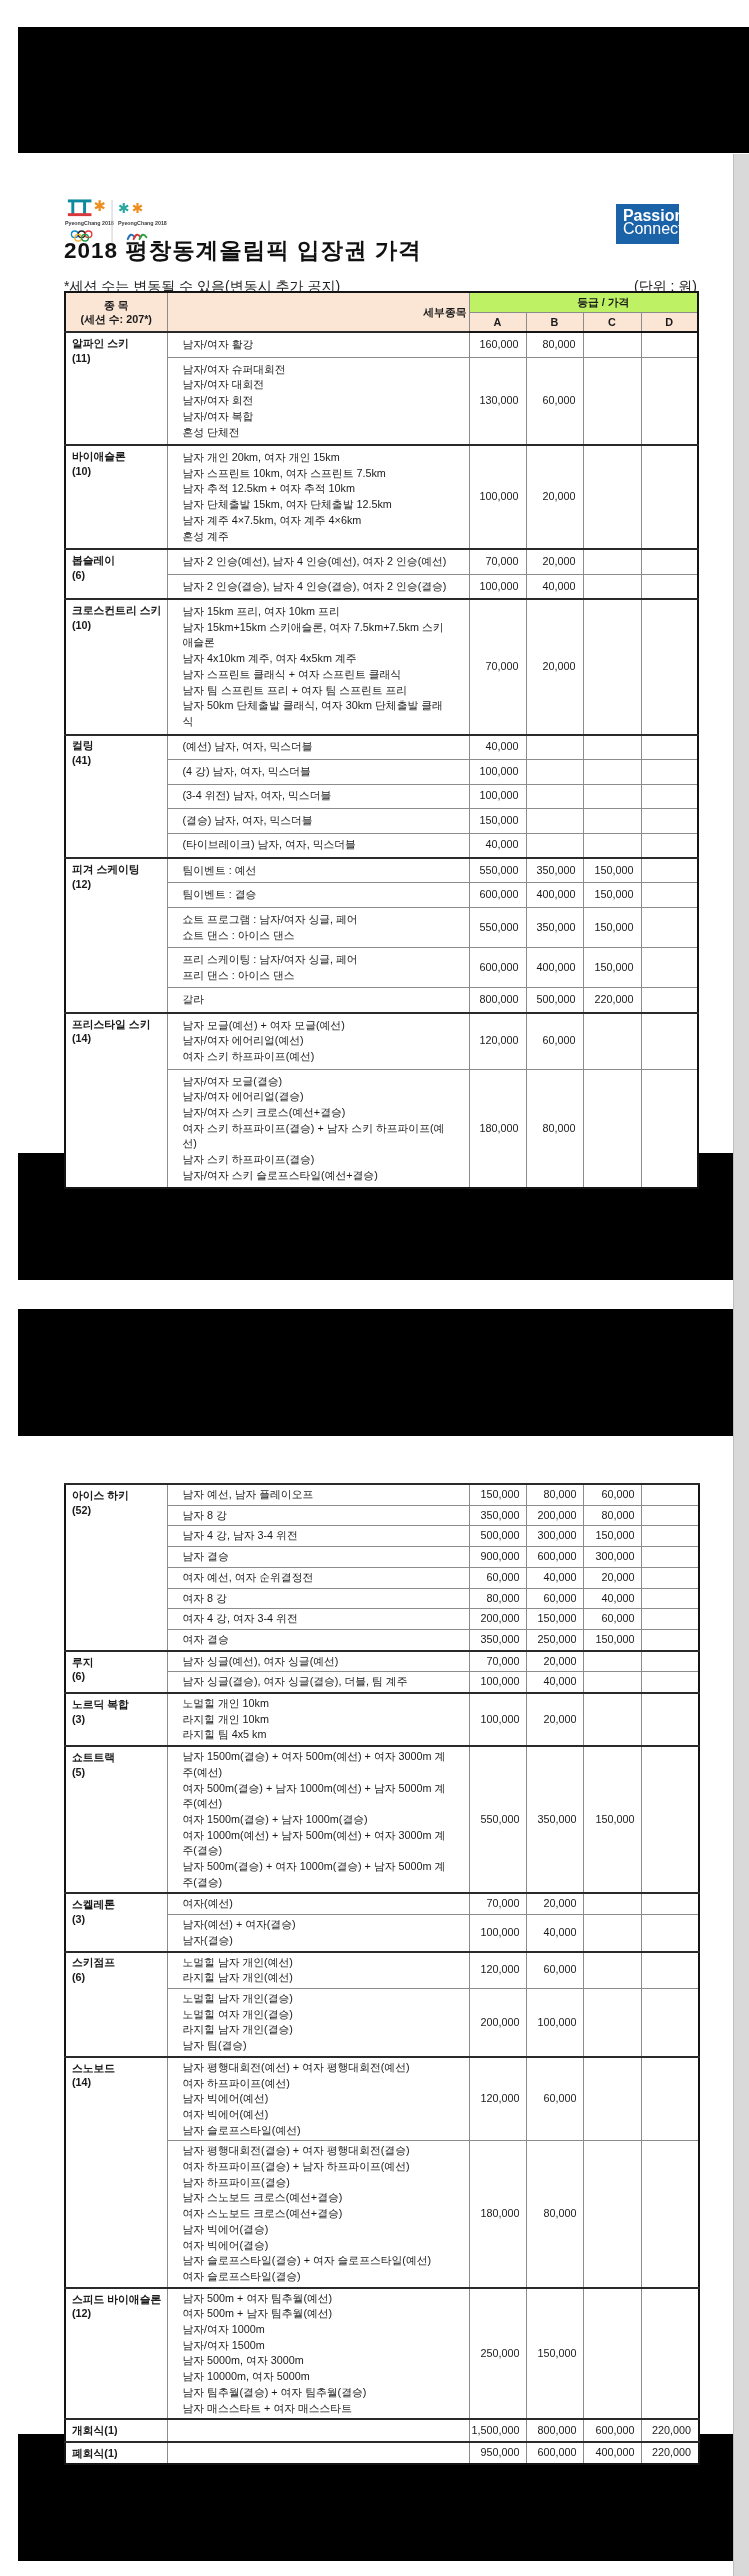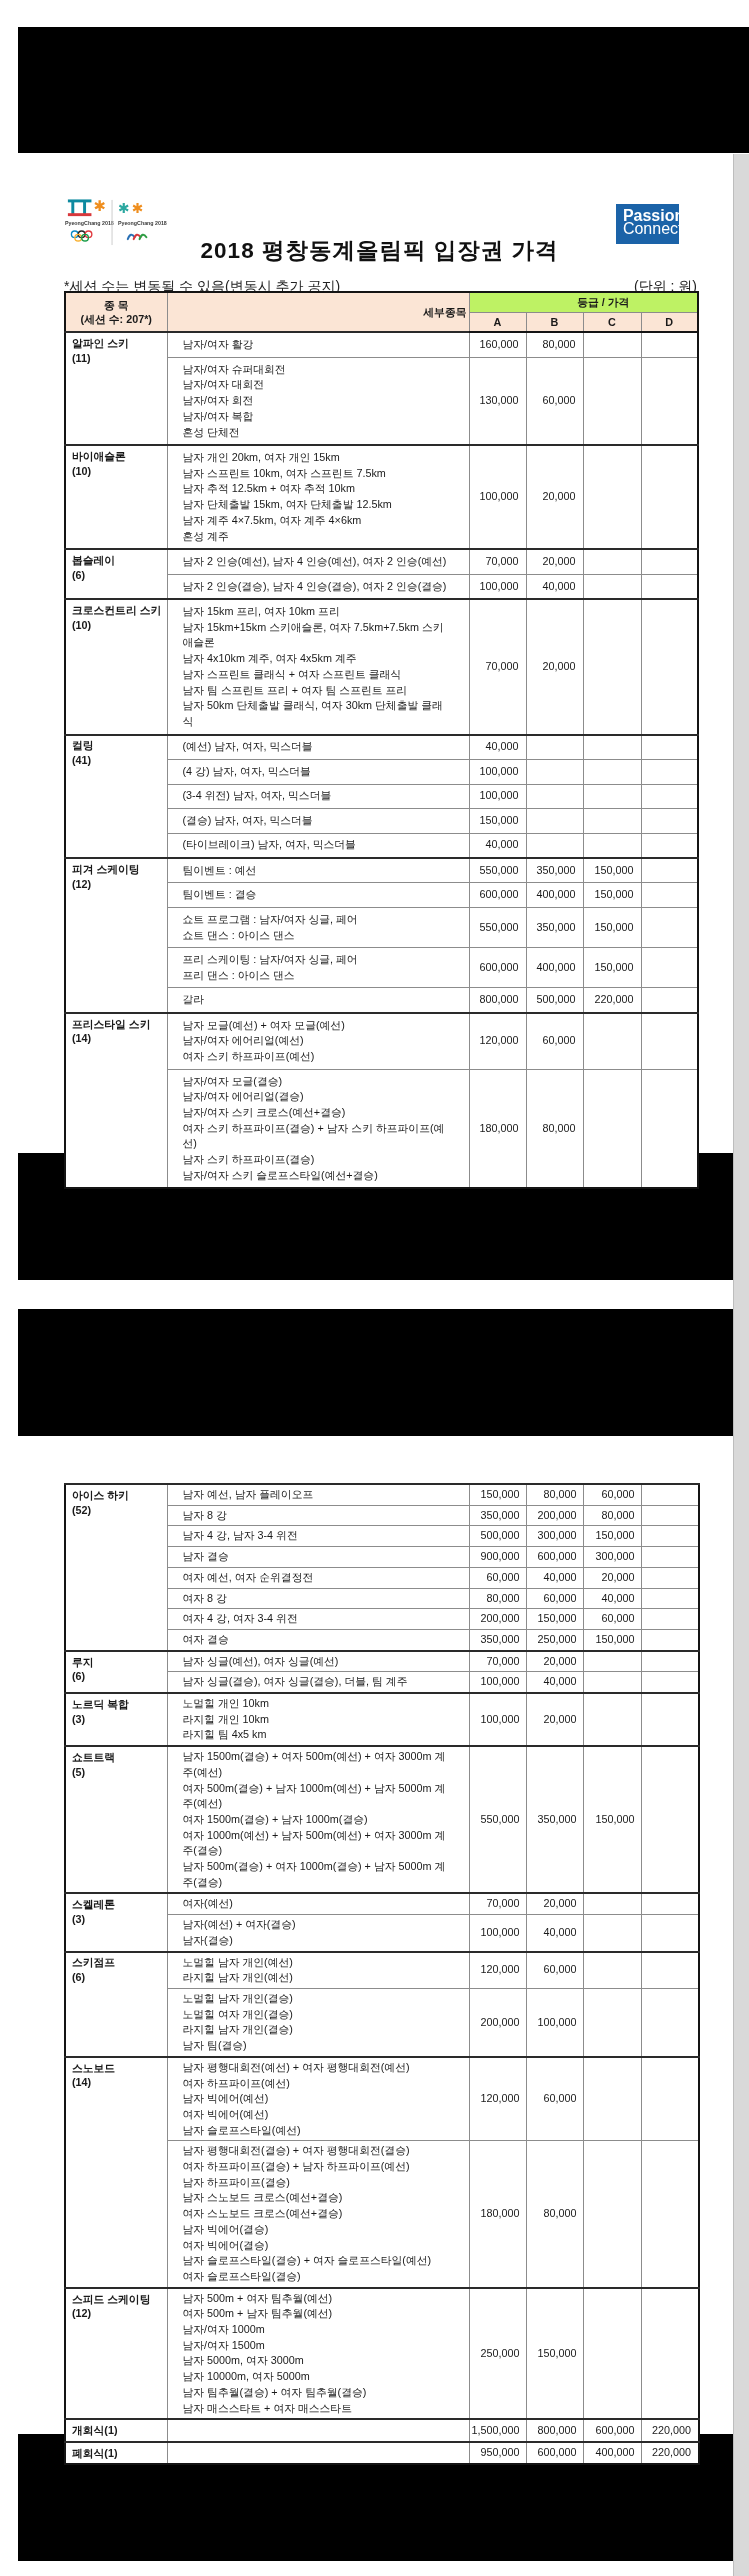--- a/index.html
+++ b/index.html
@@ -6,21 +6,21 @@
   .screen{position:relative;width:750px;height:2576px;background:#ffffff;overflow:hidden;
           font-family:"Liberation Sans",sans-serif;color:#1a1a1a;}
   .edge-strip{position:absolute;left:733px;top:154px;width:16.7px;height:2422px;
               background:#d9d9d9;border-left:1px solid #bdbdbd;}
   .redaction{position:absolute;background:#000000;}
   #bar-top{left:17.6px;top:27.4px;width:732px;height:126px;}
   #bar-mid1{left:17.6px;top:1153px;width:718px;height:127px;}
   #bar-mid2{left:17.6px;top:1309px;width:718px;height:127px;}
   #bar-bottom{left:17.6px;top:2434px;width:718px;height:127px;}
 
-  .doc-title{position:absolute;left:64px;top:235px;width:631px;text-align:center;
+  .doc-title{position:absolute;left:64px;top:235px;width:631px;
              font-size:22.5px;font-weight:bold;letter-spacing:1px;color:#111;}
   .notes-row{position:absolute;left:64px;top:278px;width:633px;display:flex;
              justify-content:space-between;font-size:14px;color:#222;}
   .badge{position:absolute;left:616px;top:204px;width:63px;height:40px;
          box-sizing:border-box;padding:5.9px 0 0 6.9px;color:#ffffff;line-height:12.7px;font-size:16px;}
   .badge .b1{font-weight:bold;}
   .logos{position:absolute;left:61px;top:196px;width:108px;height:53px;}
 
   .tbl-mount{position:absolute;left:64px;}
   #table1-mount{top:291px;--vp:3.9px;}
@@ -554,21 +554,21 @@
               <div>남자 슬로프스타일(결승) + 여자 슬로프스타일(예선)</div>
               <div>여자 슬로프스타일(결승)</div>
             </td>
             <td class="price">180,000</td>
             <td class="price">80,000</td>
             <td class="price"></td>
             <td class="price"></td>
           </tr>
           <tr class="group-first">
             <td rowspan="1" class="sport">
-              <div>스피드 스케이팅</div>
+              <div>스피드 바이애슬론</div>
               <div>(12)</div>
             </td>
             <td class="event">
               <div>남자 500m + 여자 팀추월(예선)</div>
               <div>여자 500m + 남자 팀추월(예선)</div>
               <div>남자/여자 1000m</div>
               <div>남자/여자 1500m</div>
               <div>남자 5000m, 여자 3000m</div>
               <div>남자 10000m, 여자 5000m</div>
               <div>남자 팀추월(결승) + 여자 팀추월(결승)</div>

